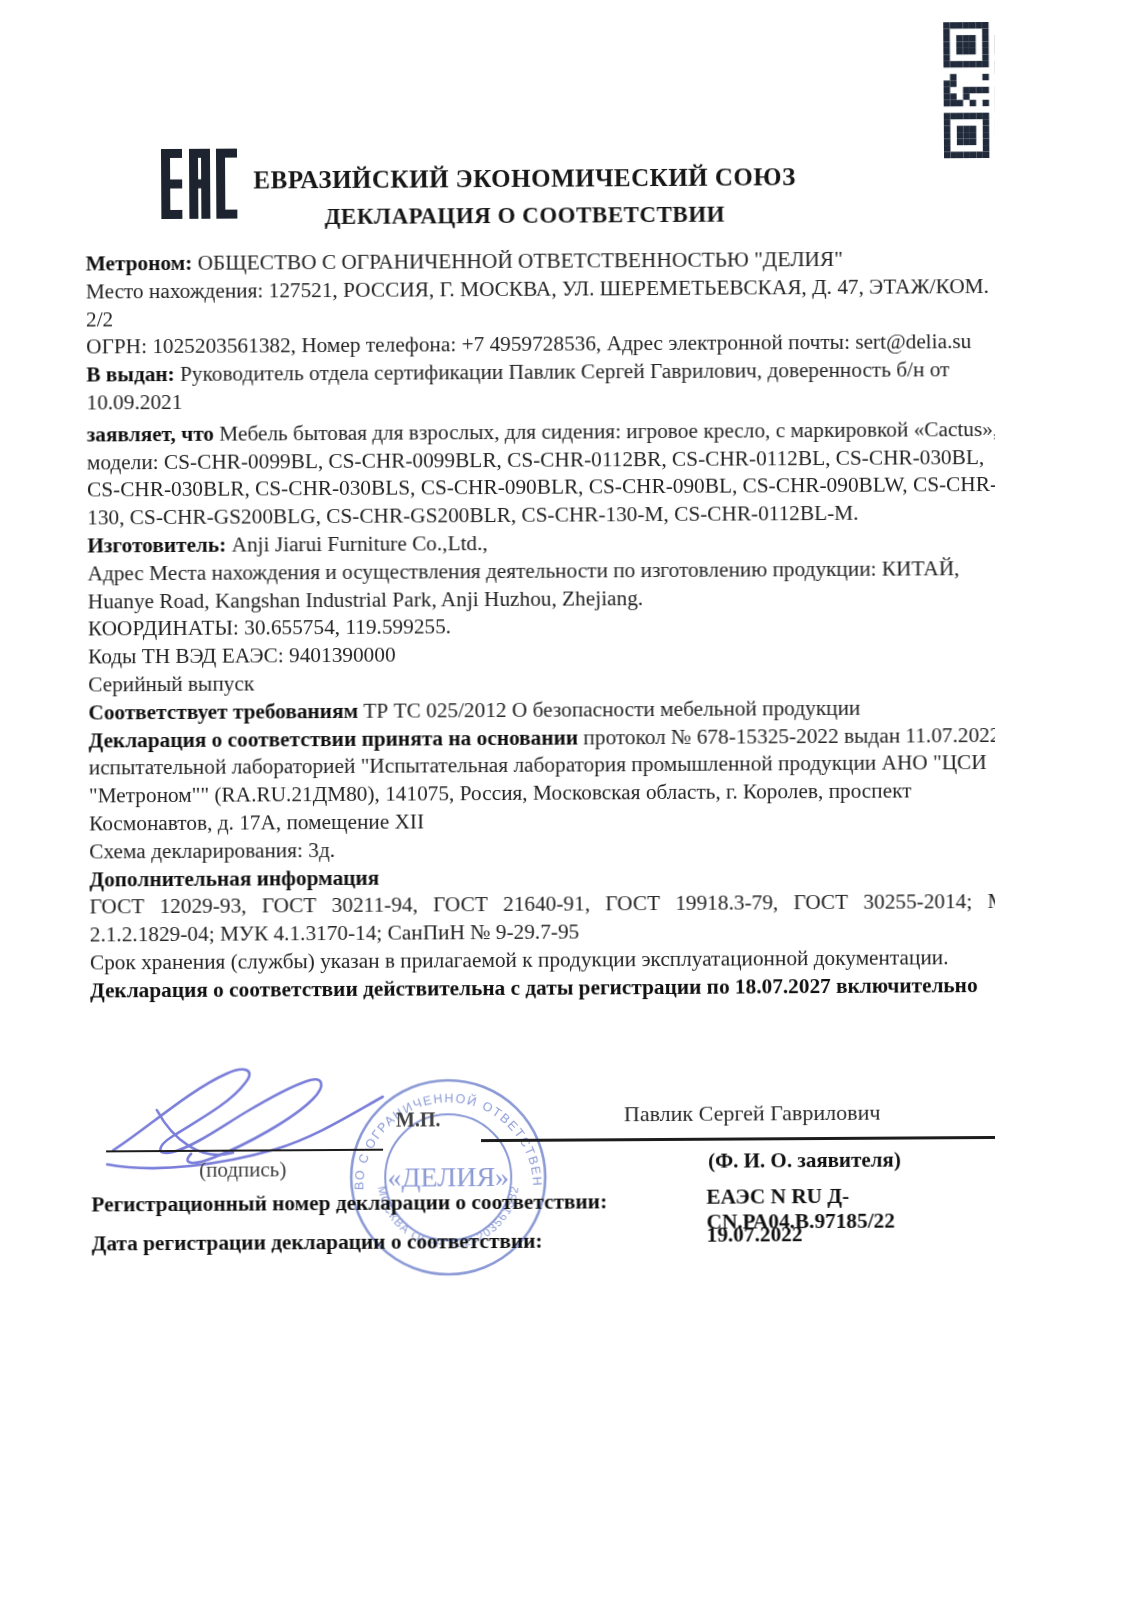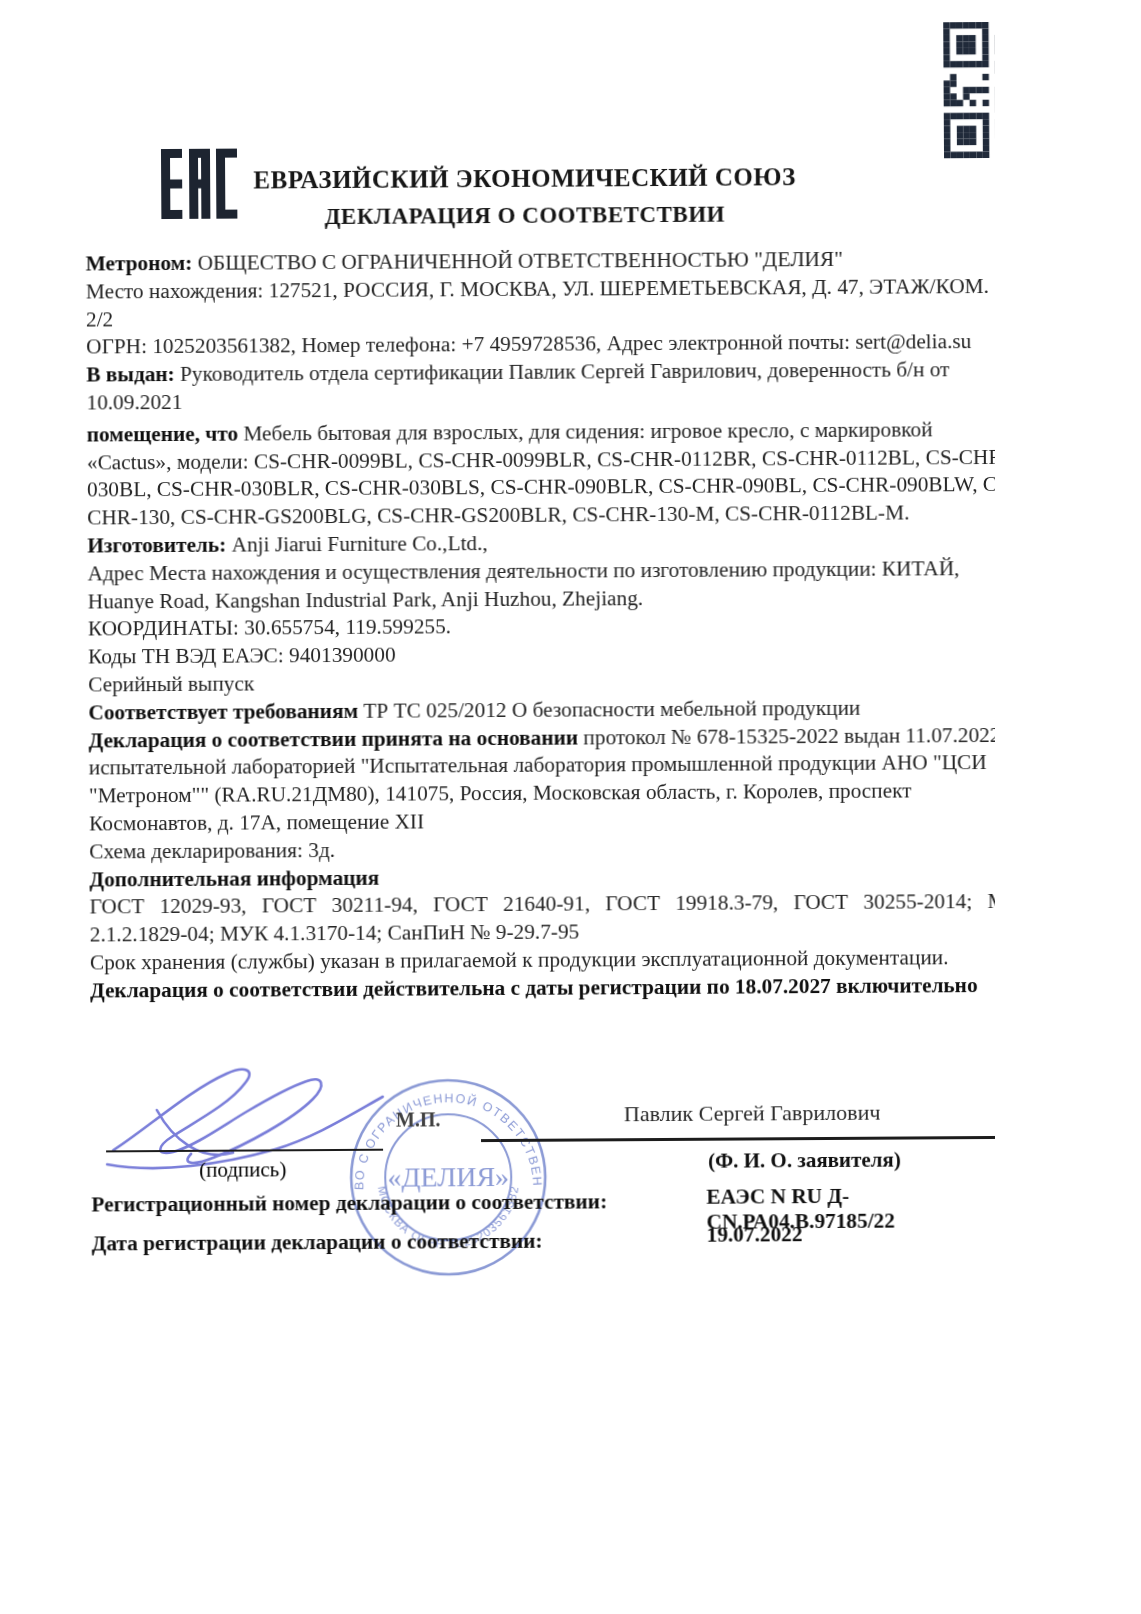--- a/index.html
+++ b/index.html
@@ -32,21 +32,21 @@
   .doc-body p.gap{margin-top:4px;}
   .doc-body b{font-weight:bold;color:#0f0f0f;}
   
   .sig-svg{position:absolute;left:92px;top:1050px;mix-blend-mode:multiply;opacity:.9;}
   .stamp-svg{position:absolute;left:343px;top:1075px;mix-blend-mode:multiply;opacity:.92;}
   .rule{position:absolute;background:#1c1c1c;height:2px;}
   .rule.sig{left:103px;top:1148px;width:277px;}
   .rule.fio{left:478px;top:1139px;width:610px;height:3px;}
   .mp-label{position:absolute;left:393px;top:1108px;font-size:20px;font-weight:bold;color:#404040;}
   .applicant-name{position:absolute;left:621px;top:1102px;font-size:22px;color:#2a2a2a;}
-  .sig-caption{position:absolute;left:196px;top:1156px;font-size:21px;color:#000000;}
+  .sig-caption{position:absolute;left:196px;top:1156px;font-size:21px;color:#404040;}
   .fio-caption{position:absolute;left:705px;top:1150px;font-size:21px;font-weight:bold;color:#101010;}
   .reg-label{position:absolute;left:88px;font-size:21.3px;font-weight:bold;color:#101010;}
   .reg-value{position:absolute;left:703px;font-size:21.3px;font-weight:bold;color:#101010;}
   .row-regnum .reg-label{top:1190px;} .row-regnum .reg-value{top:1186px;}
   .row-regdate .reg-label{top:1229px;} .row-regdate .reg-value{top:1224px;}
 </style>
 </head>
 <body>
 
 <div class="page">
@@ -299,21 +299,21 @@
     <div class="titles">
       <div class="title1">ЕВРАЗИЙСКИЙ ЭКОНОМИЧЕСКИЙ СОЮЗ</div>
       <div class="title2">ДЕКЛАРАЦИЯ О СООТВЕТСТВИИ</div>
     </div>
 
     <div class="doc-body" id="doc-body">
         <p><b>Метроном:</b><span> ОБЩЕСТВО С ОГРАНИЧЕННОЙ ОТВЕТСТВЕННОСТЬЮ "ДЕЛИЯ"</span></p>
         <p><span>Место нахождения: 127521, РОССИЯ, Г. МОСКВА, УЛ. ШЕРЕМЕТЬЕВСКАЯ, Д. 47, ЭТАЖ/КОМ. 2/2</span></p>
         <p><span>ОГРН: 1025203561382, Номер телефона: +7 4959728536, Адрес электронной почты: sert@delia.su</span></p>
         <p><b>В выдан:</b><span> Руководитель отдела сертификации Павлик Сергей Гаврилович, доверенность б/н от 10.09.2021</span></p>
-        <p class="gap"><b>помещение, что</b><span> Мебель бытовая для взрослых, для сидения: игровое кресло, с маркировкой «Cactus», модели: CS-CHR-0099BL, CS-CHR-0099BLR, CS-CHR-0112BR, CS-CHR-0112BL, CS-CHR-030BL, CS-CHR-030BLR, CS-CHR-030BLS, CS-CHR-090BLR, CS-CHR-090BL, CS-CHR-090BLW, CS-CHR-130, CS-CHR-GS200BLG, CS-CHR-GS200BLR, CS-CHR-130-M, CS-CHR-0112BL-M.</span></p>
+        <p class="gap"><b>заявляет, что</b><span> Мебель бытовая для взрослых, для сидения: игровое кресло, с маркировкой «Cactus», модели: CS-CHR-0099BL, CS-CHR-0099BLR, CS-CHR-0112BR, CS-CHR-0112BL, CS-CHR-030BL, CS-CHR-030BLR, CS-CHR-030BLS, CS-CHR-090BLR, CS-CHR-090BL, CS-CHR-090BLW, CS-CHR-130, CS-CHR-GS200BLG, CS-CHR-GS200BLR, CS-CHR-130-M, CS-CHR-0112BL-M.</span></p>
         <p><b>Изготовитель:</b><span> Anji Jiarui Furniture Co.,Ltd.,</span></p>
         <p><span>Адрес Места нахождения и осуществления деятельности по изготовлению продукции: КИТАЙ, Huanye Road, Kangshan Industrial Park, Anji Huzhou, Zhejiang.</span></p>
         <p><span>КООРДИНАТЫ: 30.655754, 119.599255.</span></p>
         <p><span>Коды ТН ВЭД ЕАЭС: 9401390000</span></p>
         <p><span>Серийный выпуск</span></p>
         <p><b>Соответствует требованиям</b><span> ТР ТС 025/2012 О безопасности мебельной продукции</span></p>
         <p><b>Декларация о соответствии принята на основании</b><span> протокол № 678-15325-2022 выдан 11.07.2022 испытательной лабораторией "Испытательная лаборатория промышленной продукции АНО "ЦСИ "Метроном"" (RA.RU.21ДМ80), 141075, Россия, Московская область, г. Королев, проспект Космонавтов, д. 17А, помещение XII</span></p>
         <p><span>Схема декларирования: 3д.</span></p>
         <p><b>Дополнительная информация</b></p>
         <p style="text-align: justify;"><span>ГОСТ 12029-93, ГОСТ 30211-94, ГОСТ 21640-91, ГОСТ 19918.3-79, ГОСТ 30255-2014; МУ 2.1.2.1829-04; МУК 4.1.3170-14; СанПиН № 9-29.7-95</span></p>

